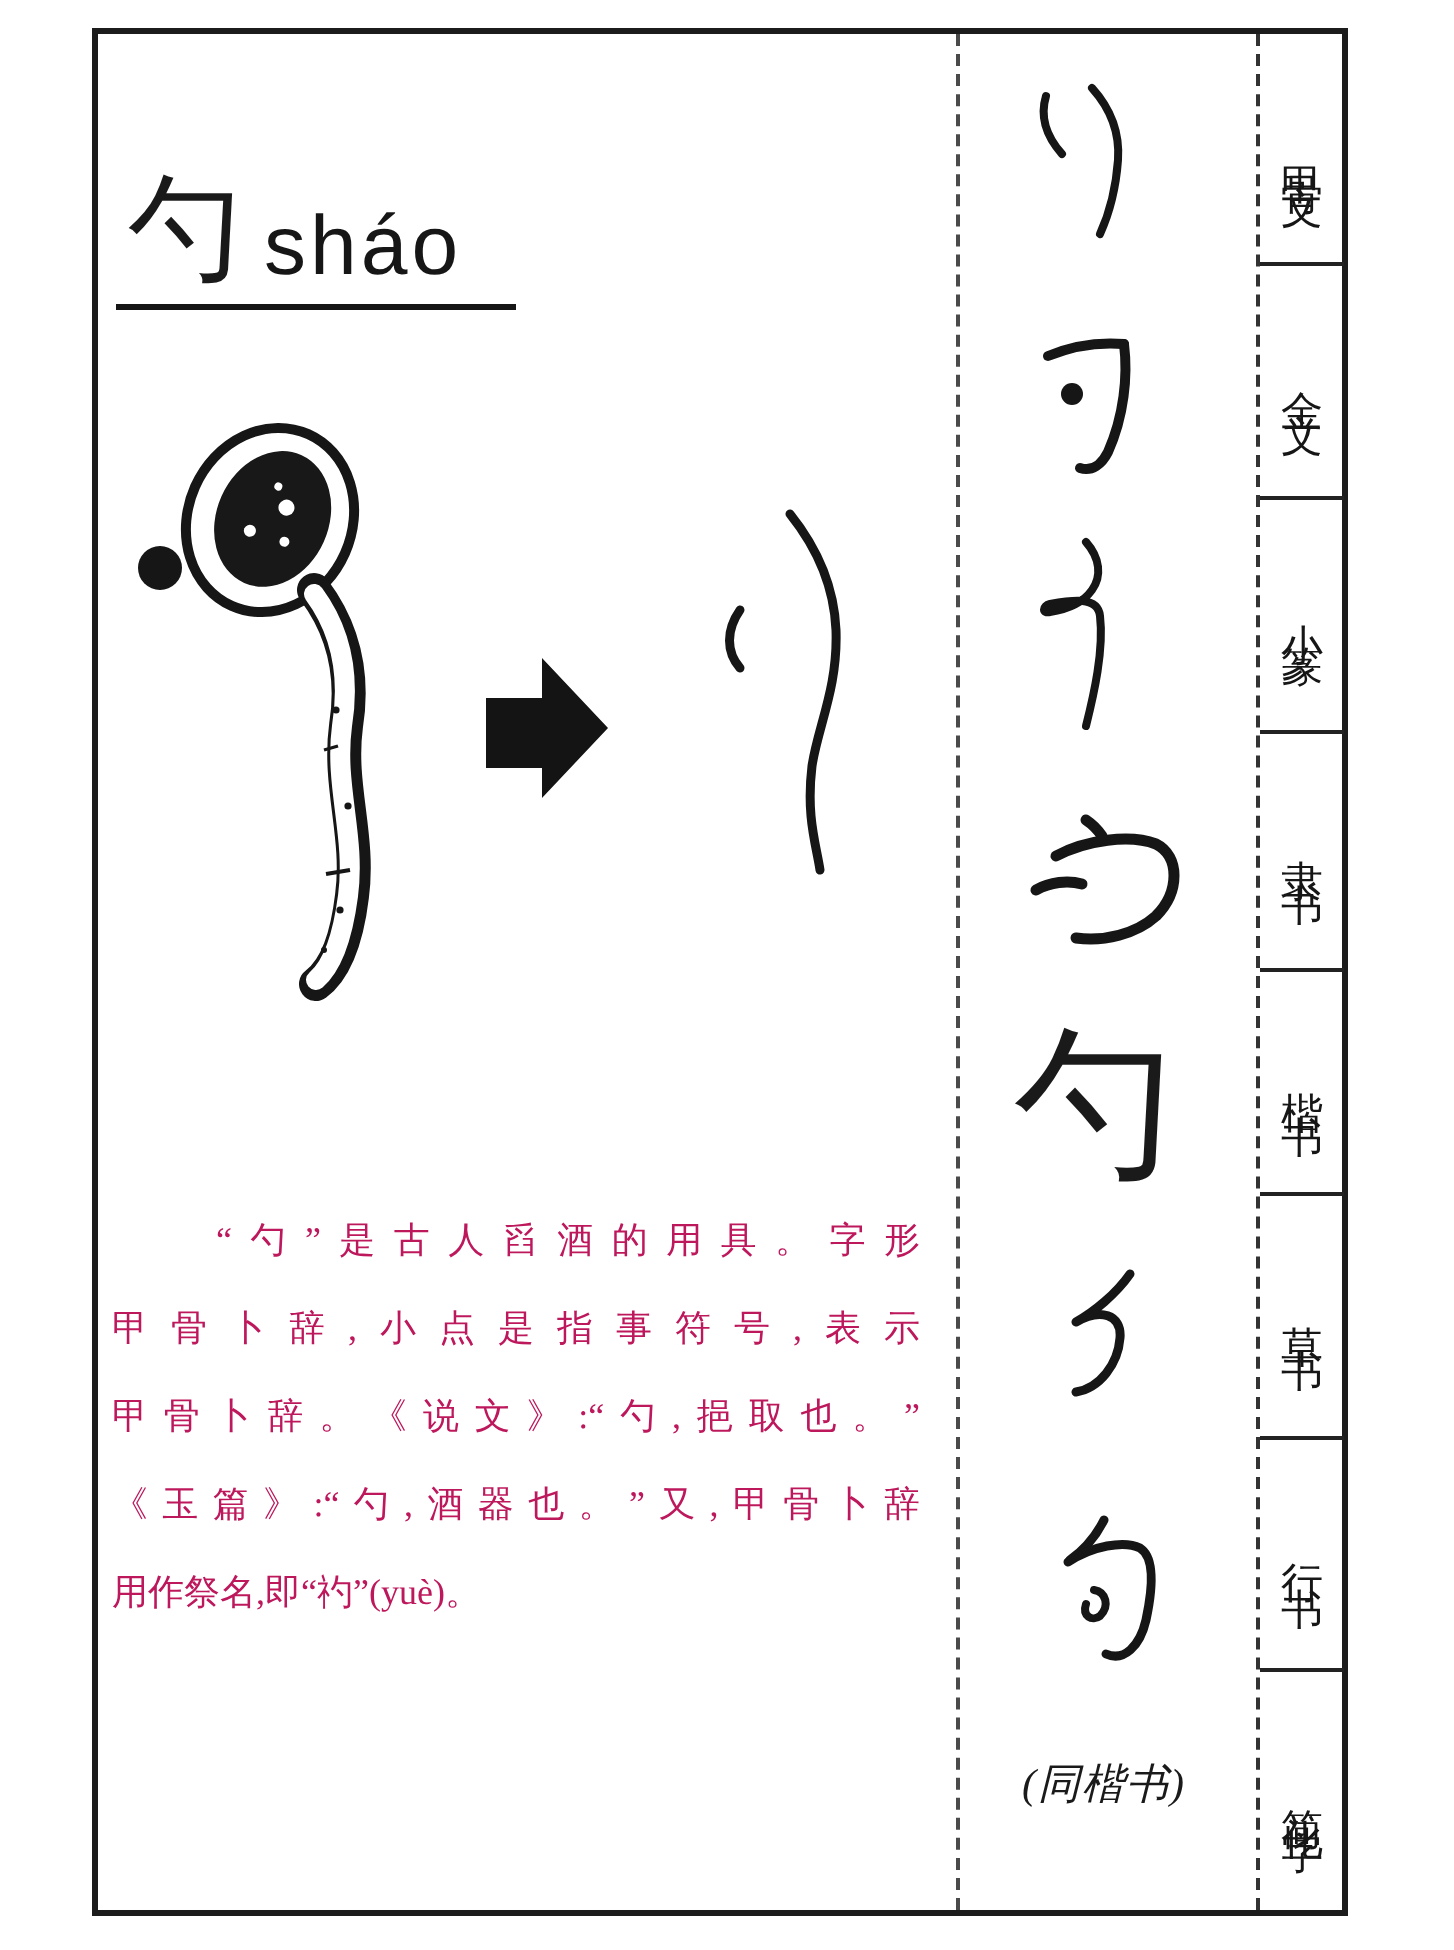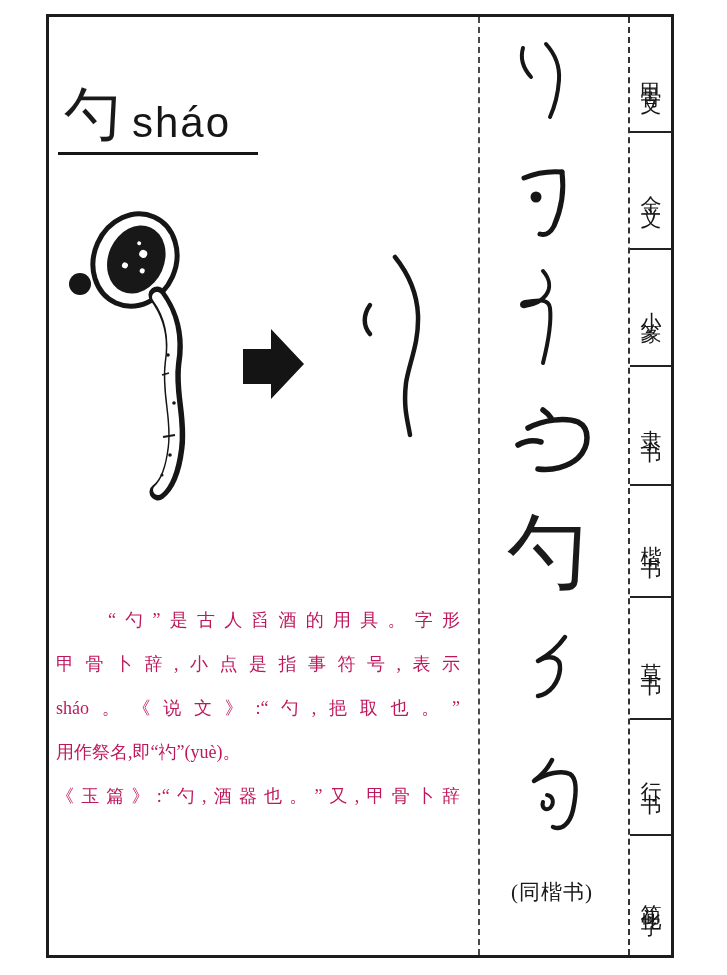--- a/index.html
+++ b/index.html
@@ -21,21 +21,21 @@
   .paragraph .line{height:44px;line-height:44px;white-space:nowrap;text-align:justify;
                    text-align-last:justify;overflow:hidden;}
   .paragraph .line.first{text-indent:52px;}
   .paragraph .line.last{text-align-last:left;}
   
   .glyph{position:absolute;}
   .stroke{fill:none;stroke:#161616;stroke-linecap:round;stroke-linejoin:round;}
   .kai-char{position:absolute;left:500px;top:503px;width:96px;height:100px;
             font-size:82px;line-height:100px;text-align:center;font-family:"Liberation Serif",serif;}
   .simplified-note{position:absolute;left:482px;top:876px;width:140px;height:32px;
-            font-size:21px;line-height:32px;text-align:center;letter-spacing:1px;}
+            font-size:21px;line-height:32px;text-align:center;letter-spacing:1px;font-style:italic;}
   
   .sidebar{position:absolute;left:630px;top:17px;width:42px;height:938px;
            display:flex;flex-direction:column;}
   .sidebar-cell{box-sizing:border-box;border-bottom:2px solid #222;
            display:flex;align-items:center;justify-content:center;}
   .sidebar-cell:last-child{border-bottom:none;}
   .sidebar-label{writing-mode:vertical-rl;text-orientation:upright;
            font-size:21px;letter-spacing:12px;font-family:"Liberation Serif",serif;color:#161616;}
   .sidebar-cell.tight .sidebar-label{letter-spacing:5px;}
 </style>
@@ -79,23 +79,23 @@
 
     <g>
       <path class="stroke" stroke-width="4.5" d="M312,100 C305,110 305,121 312,129"></path>
       <path class="stroke" stroke-width="4.5" d="M337,52 C349,67 359,87 360,110 C361,139 351,158 348,178 C345,203 350,217 352,230"></path>
     </g>
   </svg>
 
   <div class="paragraph">
     <div class="line first">“勺”是古人舀酒的用具。字形</div>
     <div class="line">甲骨卜辞,小点是指事符号,表示</div>
-    <div class="line">sháo。《说文》:“勺,挹取也。”</div>
+    <div class="line">甲骨卜辞。《说文》:“勺,挹取也。”</div>
+    <div class="line">《玉篇》:“勺,酒器也。”又,甲骨卜辞</div>
     <div class="line last">用作祭名,即“礿”(yuè)。</div>
-    <div class="line">《玉篇》:“勺,酒器也。”又,甲骨卜辞</div>
   </div>
 
   <svg class="glyph" style="left:503px;top:36px" width="70" height="88" viewBox="0 0 70 88">
     <path class="stroke" stroke-width="4" d="M20,12 C17,22 20,32 28,41"></path>
     <path class="stroke" stroke-width="4" d="M43,8 C52,18 57,30 56,44 C55,58 52,70 47,81"></path>
   </svg>
 
   <svg class="glyph" style="left:510px;top:160px" width="62" height="84" viewBox="0 0 62 84">
     <path class="stroke" stroke-width="5" d="M14,18 C26,13 40,11 52,12"></path>
     <path class="stroke" stroke-width="5" d="M52,12 C54,28 52,48 44,66 C41,72 36,76 30,74"></path>

